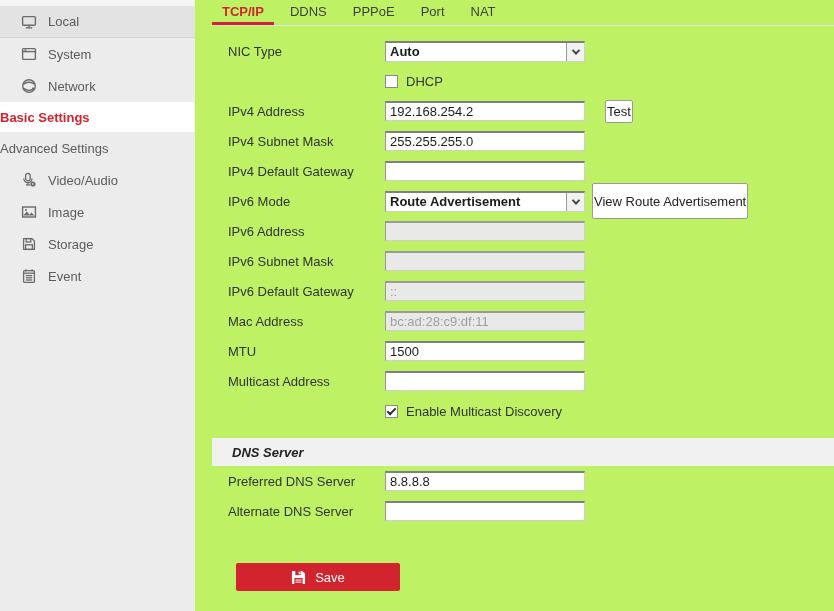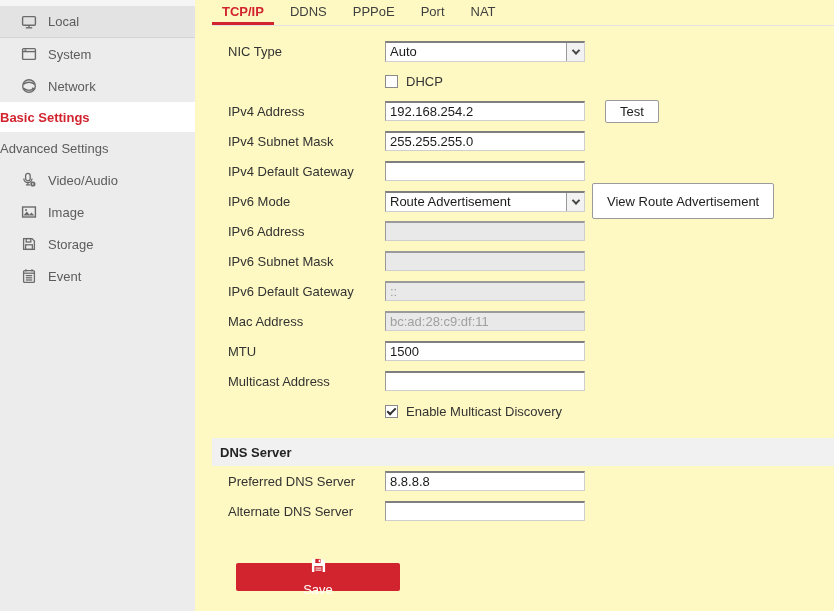--- a/index.html
+++ b/index.html
@@ -22,21 +22,21 @@
     display:flex; align-items:center; justify-content:center; color:#6b6b6b;
   }
   .side-item svg { display:block; }
   .side-item.first { background:#e3e3e3; border-bottom:1px solid #d4d4d4; }
   .side-item.sub { }
   .side-item.active {
     background:#ffffff; color:var(--accent); font-weight:bold; height:30px;
   }
 
   
-  .content { flex:1; padding-left:17px; background:#fef9c3; }
+  .content { flex:1; padding-left:17px; background:#bef264; }
 
   .tabbar { display:flex; height:26px; border-bottom:1px solid #e3e3e3; }
   .tab {
     padding:0 10px; margin-right:6px; line-height:23px;
     color:#3f3f3f; cursor:pointer; border-bottom:3px solid transparent;
   }
   .tab.active { color:var(--accent); font-weight:bold; border-bottom-color:var(--accent); }
 
   .form { margin-top:10px; }
   .row { display:flex; align-items:center; height:30px; }
@@ -49,32 +49,32 @@
     color:#1a1a1a; background:#fff; outline:none;
     border:1px solid #cfcfcf; border-top:2px solid #7f7f7f; border-left:1px solid #999;
   }
   input.txt:disabled { background:#e9e9e9; color:#a0a0a0; border-top-color:#9a9a9a; }
 
   .select {
     width:200px; height:21px; background:#fff; display:flex; align-items:center;
     border:1px solid #cfcfcf; border-top:2px solid #7f7f7f; border-left:1px solid #999;
     cursor:pointer; position:relative;
   }
-  .select .val { flex:1; padding:0 4px; color:#1a1a1a; white-space:nowrap; overflow:hidden; }
+  .select .val { flex:1; padding:0 4px; color:#1a1a1a; white-space:nowrap; overflow:hidden;font-weight:bold; }
   .select .arrow-box {
     width:18px; height:100%; background:#f2f2f2; border-left:1px solid #9a9a9a;
     display:flex; align-items:center; justify-content:center;
   }
   .chev {
     width:6px; height:6px; border-right:2px solid #444; border-bottom:2px solid #444;
     transform:rotate(45deg) translate(-1px,-1px);
   }
 
   .btn {
-    height:23px; padding:0 14px; background:#fff; color:#222;
+    height:23px; padding:0 1px; background:#fff; color:#222;
     border:1px solid #9a9a9a; border-radius:2px;
     font:13px "Liberation Sans",sans-serif; cursor:pointer;
   }
   .btn.test { margin-left:20px; }
   .btn.vra  { margin-left:7px; height:36px; }
 
   input[type="checkbox"] {
     appearance:none; -webkit-appearance:none; margin:0;
     width:13px; height:13px; border:1px solid #8a8a8a; background:#fff;
     display:inline-grid; place-content:center; cursor:pointer;
@@ -82,27 +82,27 @@
   input[type="checkbox"]:checked::before {
     content:""; width:7px; height:3px; margin-top:-2px;
     border-left:2px solid #2f2f2f; border-bottom:2px solid #2f2f2f;
     transform:rotate(-45deg);
   }
 
   .section-band {
     height:28px; margin-top:12px; background:#f1f1f1;
     display:flex; align-items:center;
   }
-  .section-band .title { margin-left:8px; font-weight:bold; color:#232323; }
+  .section-band .title { margin-left:20px; font-weight:bold; color:#232323;font-style:italic; }
 
   .save-btn {
     margin:37px 0 0 24px; width:164px; height:28px;
     background:var(--accent); color:#fff; border:none; border-radius:2px;
     display:flex; align-items:center; justify-content:center; gap:9px;
-    font:13px "Liberation Sans",sans-serif; cursor:pointer;flex-direction:column;
+    font:13px "Liberation Sans",sans-serif; cursor:pointer;
   }
 </style>
 </head>
 <body>
 
 <div class="app">
 
   <div class="sidebar">
     <div class="sidebar-topstrip"></div>
 

